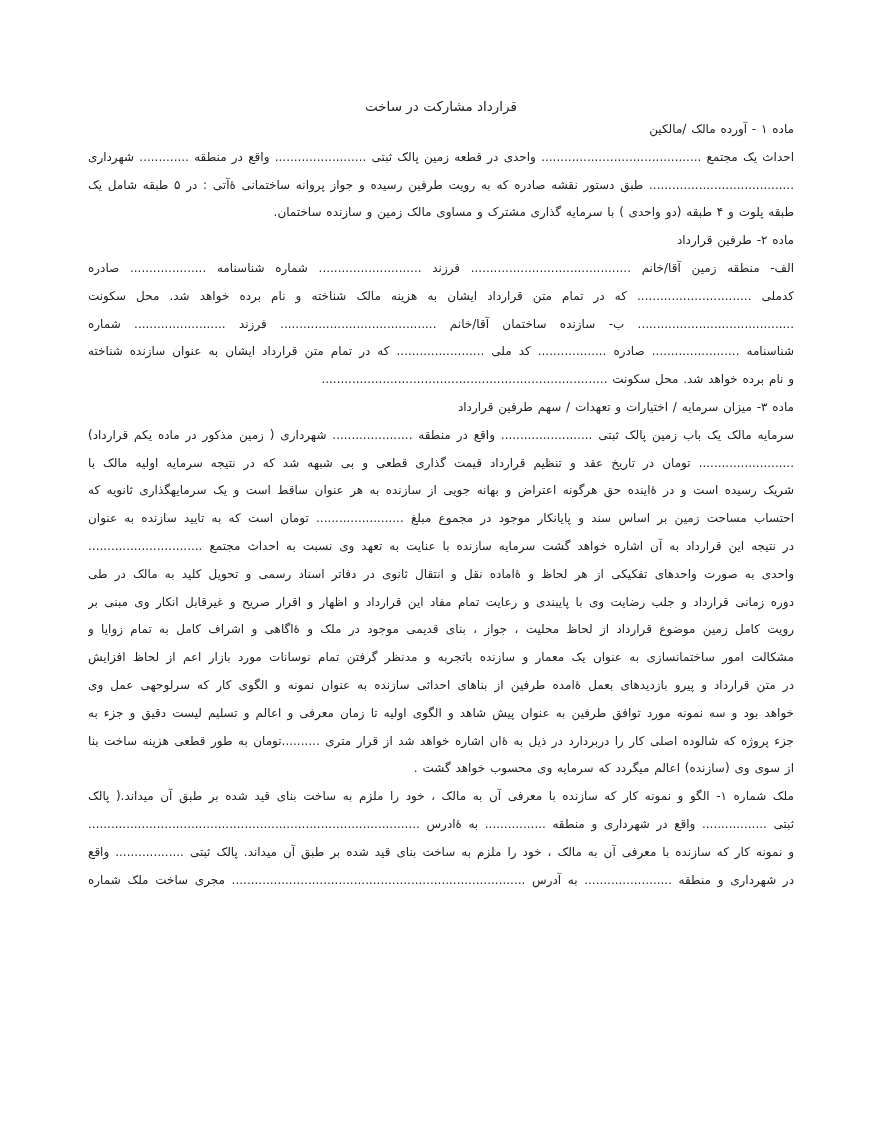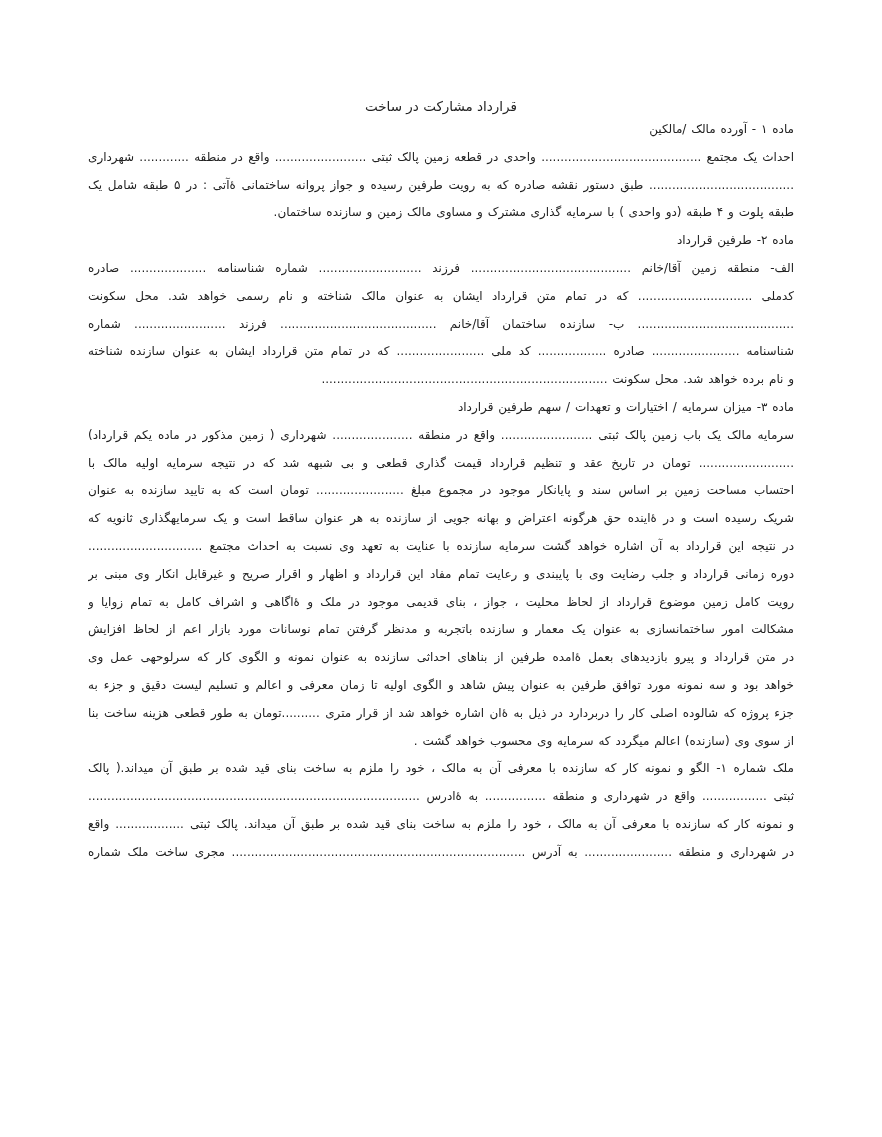--- a/index.html
+++ b/index.html
@@ -48,30 +48,31 @@
 
 <div class="page" style="color: rgb(34, 34, 34); background: rgb(255, 255, 255);">
   <div class="doc-title">قرارداد مشارکت در ساخت</div>
   <div class="doc-body">
       <div class="line right">ماده ۱ - آورده مالک /مالکین</div>
       <div class="line justify">احداث یک مجتمع .......................................... واحدی در قطعه زمین پالک ثبتی ........................ واقع در منطقه ............. شهرداری</div>
       <div class="line justify">...................................... طبق دستور نقشه صادره که به رویت طرفین رسیده و جواز پروانه ساختمانی ۀآتی : در ۵ طبقه شامل یک</div>
       <div class="line right">طبقه پلوت و ۴ طبقه (دو واحدی ) با سرمایه گذاری مشترک و مساوی مالک زمین و سازنده ساختمان.</div>
       <div class="line right">ماده ۲- طرفین قرارداد</div>
       <div class="line justify">الف- منطقه زمین آقا/خانم .......................................... فرزند ........................... شماره شناسنامه .................... صادره ....................</div>
-      <div class="line justify">کدملی .............................. که در تمام متن قرارداد ایشان به عنوان مالک شناخته و نام رسمی خواهد شد. محل سکونت</div>
+      <div class="line justify">کدملی .............................. که در تمام متن قرارداد ایشان به هزینه مالک شناخته و نام برده خواهد شد. محل سکونت</div>
       <div class="line justify">......................................... ب- سازنده ساختمان آقا/خانم ......................................... فرزند ........................ شماره</div>
       <div class="line justify">شناسنامه ....................... صادره .................. کد ملی ....................... که در تمام متن قرارداد ایشان به عنوان سازنده شناخته</div>
       <div class="line right">و نام برده خواهد شد. محل سکونت ...........................................................................</div>
       <div class="line right">ماده ۳- میزان سرمایه / اختیارات و تعهدات / سهم طرفین قرارداد</div>
       <div class="line justify">سرمایه مالک یک باب زمین پالک ثبتی ........................ واقع در منطقه ..................... شهرداری ( زمین مذکور در ماده یکم قرارداد)</div>
       <div class="line justify">......................... تومان در تاریخ عقد و تنظیم قرارداد قیمت گذاری قطعی و بی شبهه شد که در نتیجه سرمایه اولیه مالک با</div>
+      <div class="line justify">شریک رسیده است و در ۀاینده حق هرگونه اعتراض و بهانه جویی از سازنده به هر عنوان ساقط است و یک سرمایهگذاری ثانویه که</div>
       <div class="line justify">احتساب مساحت زمین بر اساس سند و پایانکار موجود در مجموع مبلغ ....................... تومان است که به تایید سازنده به عنوان</div>
-      <div class="line justify">شریک رسیده است و در ۀاینده حق هرگونه اعتراض و بهانه جویی از سازنده به هر عنوان ساقط است و یک سرمایهگذاری ثانویه که</div>
       <div class="line justify">در نتیجه این قرارداد به آن اشاره خواهد گشت سرمایه سازنده با عنایت به تعهد وی نسبت به احداث مجتمع ..............................</div>
+      <div class="line justify">واحدی به صورت واحدهای تفکیکی از هر لحاظ و ۀاماده نقل و انتقال ثانوی در دفاتر اسناد رسمی و تحویل کلید به مالک در طی</div>
       <div class="line justify">دوره زمانی قرارداد و جلب رضایت وی با پایبندی و رعایت تمام مفاد این قرارداد و اظهار و اقرار صریح و غیرقابل انکار وی مبنی بر</div>
       <div class="line justify">رویت کامل زمین موضوع قرارداد از لحاظ محلیت ، جواز ، بنای قدیمی موجود در ملک و ۀاگاهی و اشراف کامل به تمام زوایا و</div>
       <div class="line justify">مشکالت امور ساختمانسازی به عنوان یک معمار و سازنده باتجربه و مدنظر گرفتن تمام نوسانات مورد بازار اعم از لحاظ افزایش</div>
       <div class="line justify">در متن قرارداد و پیرو بازدیدهای بعمل ۀامده طرفین از بناهای احداثی سازنده به عنوان نمونه و الگوی کار که سرلوحهی عمل وی</div>
       <div class="line justify">خواهد بود و سه نمونه مورد توافق طرفین به عنوان پیش شاهد و الگوی اولیه تا زمان معرفی و اعالم و تسلیم لیست دقیق و جزء به</div>
       <div class="line justify">جزء پروژه که شالوده اصلی کار را دربردارد در ذیل به ۀان اشاره خواهد شد از قرار متری ..........تومان به طور قطعی هزینه ساخت بنا</div>
       <div class="line right">از سوی وی (سازنده) اعالم میگردد که سرمایه وی محسوب خواهد گشت .</div>
       <div class="line justify">ملک شماره ۱- الگو و نمونه کار که سازنده با معرفی آن به مالک ، خود را ملزم به ساخت بنای قید شده بر طبق آن میداند.( پالک</div>
       <div class="line justify">ثبتی ................. واقع در شهرداری و منطقه ................ به ۀادرس ....................................................................................... مجری</div>
       <div class="line justify">و نمونه کار که سازنده با معرفی آن به مالک ، خود را ملزم به ساخت بنای قید شده بر طبق آن میداند. پالک ثبتی .................. واقع</div>

